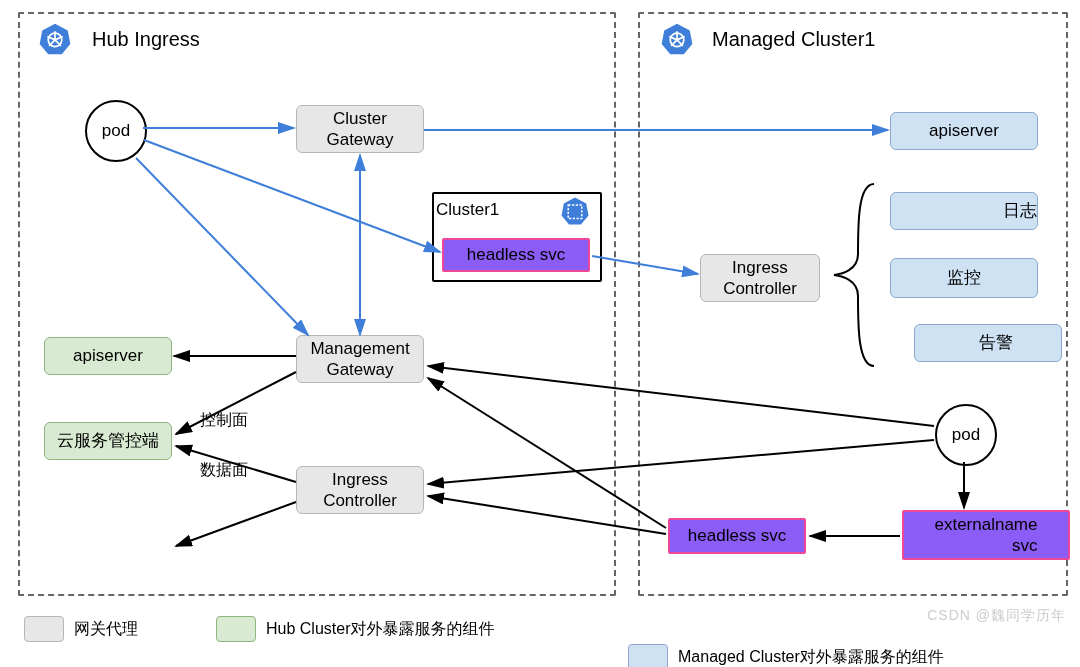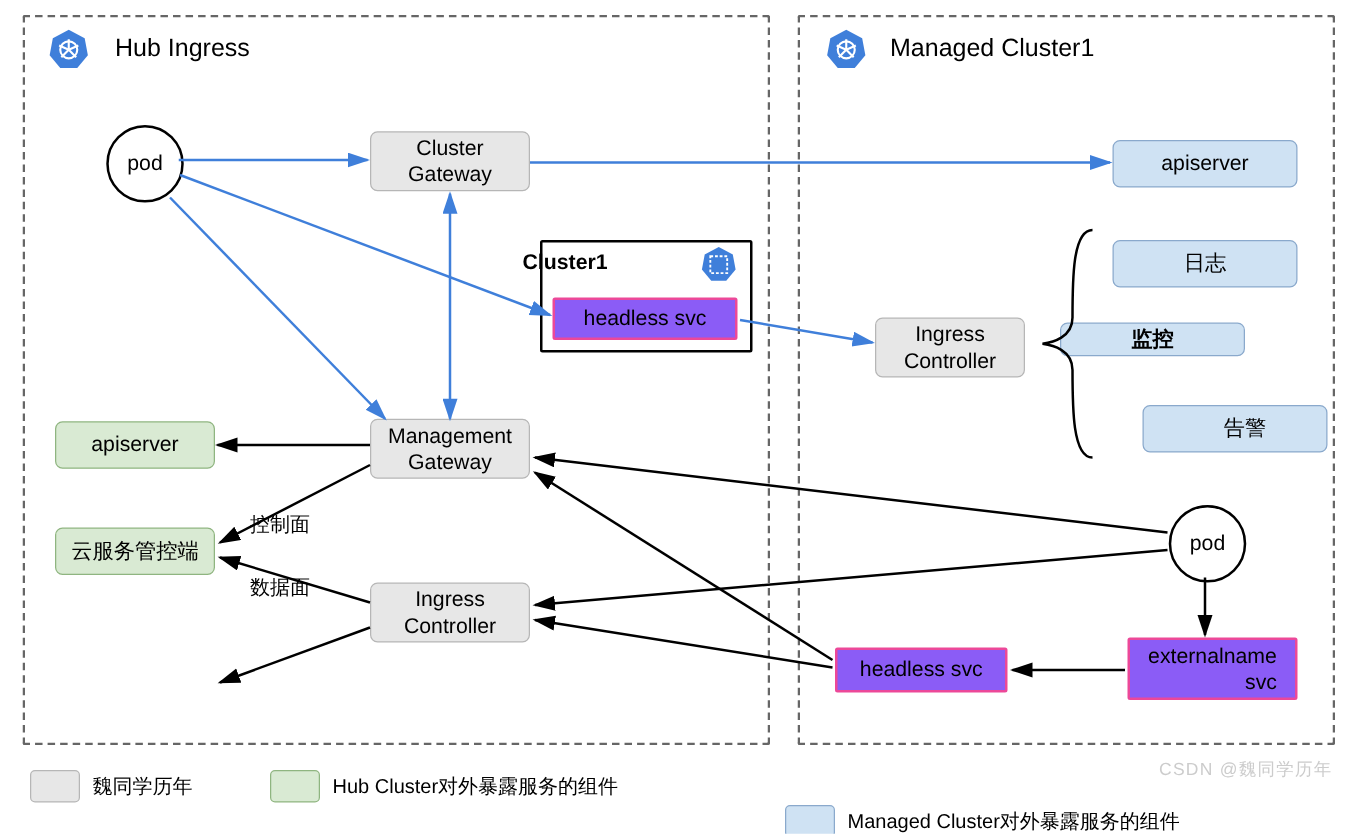--- a/index.html
+++ b/index.html
@@ -73,52 +73,52 @@
 Controller</span></div>
 
 <div class="box green" style="left:44px;top:337px;width:128px;height:38px;">
       <span>apiserver</span>
     </div>
 <div class="box green" style="left:44px;top:422px;width:128px;height:38px;">
       <span>云服务管控端</span>
     </div>
 
 <div class="inner-box" style="left:432px;top:192px;width:170px;height:90px;"></div>
-<span class="inner-label" style="left:418px;top:200px;font-weight:bold;">Cluster1</span>
+<span class="inner-label" style="left:436px;top:200px;">Cluster1</span>
 <span class="k8s-icon" style="left:560px;top:196px;">
 <svg width="30" height="30" viewBox="0 0 40 40">
         <polygon points="20,2 35,10 38,26 28,38 12,38 2,26 5,10" fill="#3f7fda"></polygon>
         <rect x="11" y="12" width="18" height="18" fill="none" stroke="#fff" stroke-width="2" stroke-dasharray="3 2"></rect>
       </svg>
 </span>
 <div class="box plain" style="left:442px;top:238px;width:148px;height:34px;border-width:2px;border-radius:2px;">
       <span>headless svc</span>
     </div>
 
 <div class="box blue" style="left:890px;top:112px;width:148px;height:38px;">
       <span>apiserver</span>
     </div>
-<div class="box blue" style="left:890px;top:192px;width:148px;height:38px;">
+<div class="box blue" style="left:890px;top:192px;width:148px;height:38px;justify-content:flex-end;">
       <span>日志</span>
     </div>
-<div class="box blue" style="left:848px;top:258px;width:148px;height:27px;font-weight:bold;">
+<div class="box blue" style="left:890px;top:258px;width:148px;height:40px;">
       <span>监控</span>
     </div>
 <div class="box blue" style="left:914px;top:324px;width:148px;height:38px;padding-left:16px;">
       <span>告警</span>
     </div>
 
 <div class="box gray" style="left:700px;top:254px;width:120px;height:48px;white-space:pre-line;"><span>Ingress
 Controller</span></div>
 
 <div class="circle" style="left:935px;top:404px;">
       <span>pod</span>
     </div>
 
-<div class="box plain" style="left:902px;top:510px;width:136px;height:50px;white-space:pre-line;"><span>externalname
+<div class="box plain" style="left:902px;top:510px;width:168px;height:50px;white-space:pre-line;"><span>externalname
 svc</span></div>
 <div class="box plain" style="left:668px;top:518px;width:138px;height:36px;">
       <span>headless svc</span>
     </div>
 
 <span class="edge-label" style="left:200px;top:410px;">控制面</span>
 <span class="edge-label" style="left:200px;top:460px;">数据面</span>
 
 <span class="brace" style="left:830px;top:180px;">
 <svg width="56" height="190" viewBox="0 0 56 190">
@@ -154,21 +154,21 @@
   <line x1="934" y1="426" x2="428" y2="366" stroke="#000" stroke-width="2" marker-end="url(#ak)"></line>
   <line x1="934" y1="440" x2="428" y2="484" stroke="#000" stroke-width="2" marker-end="url(#ak)"></line>
   <line x1="964" y1="462" x2="964" y2="508" stroke="#000" stroke-width="2" marker-end="url(#ak)"></line>
   <line x1="900" y1="536" x2="810" y2="536" stroke="#000" stroke-width="2" marker-end="url(#ak)"></line>
   <line x1="666" y1="528" x2="428" y2="378" stroke="#000" stroke-width="2" marker-end="url(#ak)"></line>
   <line x1="666" y1="534" x2="428" y2="496" stroke="#000" stroke-width="2" marker-end="url(#ak)"></line>
 </svg>
 
 <div class="legend" style="left:24px;top:616px;">
   <div class="swatch" style="background:#e7e7e7;"></div>
-  <span>魏同学历年</span>
+  <span>网关代理</span>
 </div>
 <div class="legend" style="left:216px;top:616px;">
   <div class="swatch" style="background:#d9ead3;border-color:#8fb580;"></div>
   <span>Hub Cluster对外暴露服务的组件</span>
 </div>
 <div class="legend" style="left:628px;top:644px;">
   <div class="swatch" style="background:#cfe2f3;border-color:#8aa9cc;"></div>
   <span>Managed Cluster对外暴露服务的组件</span>
 </div>
 

